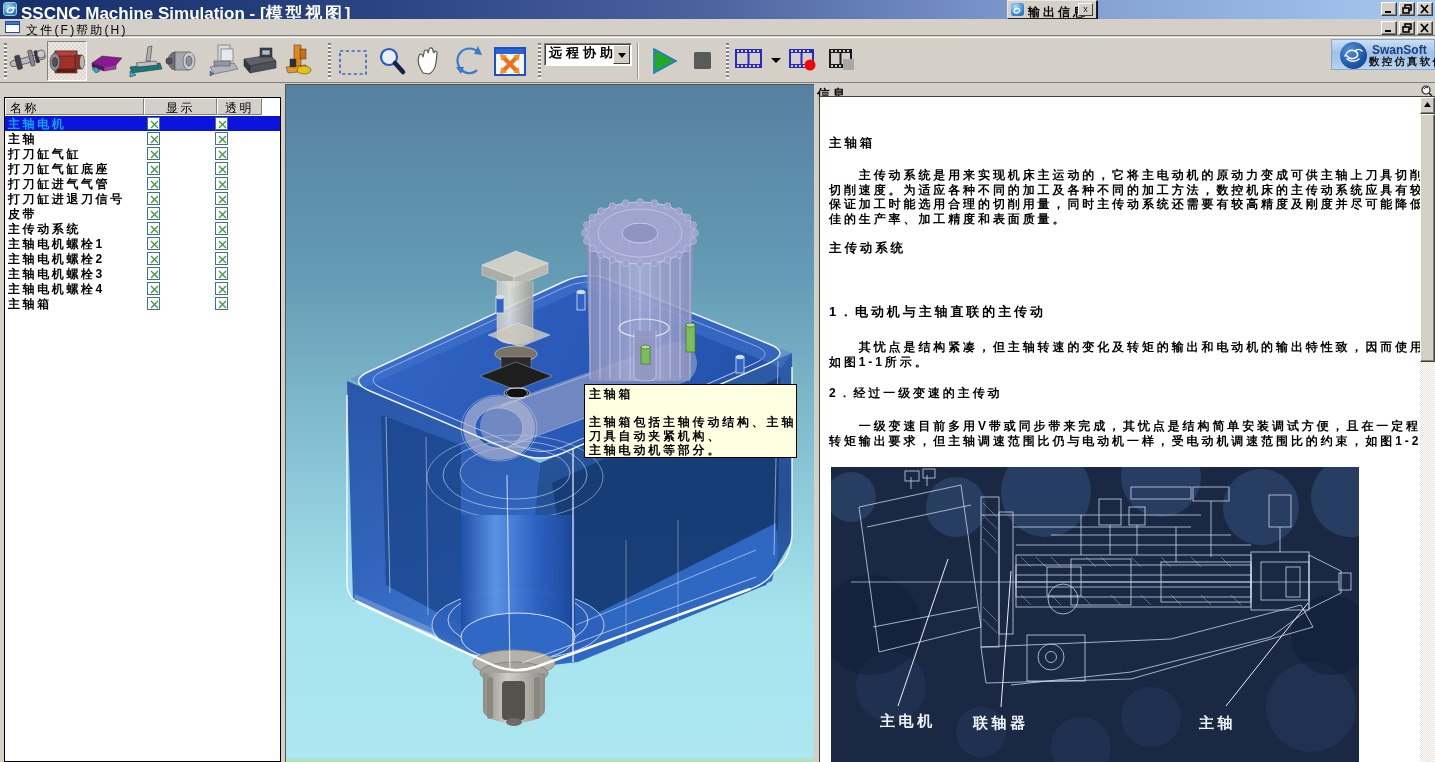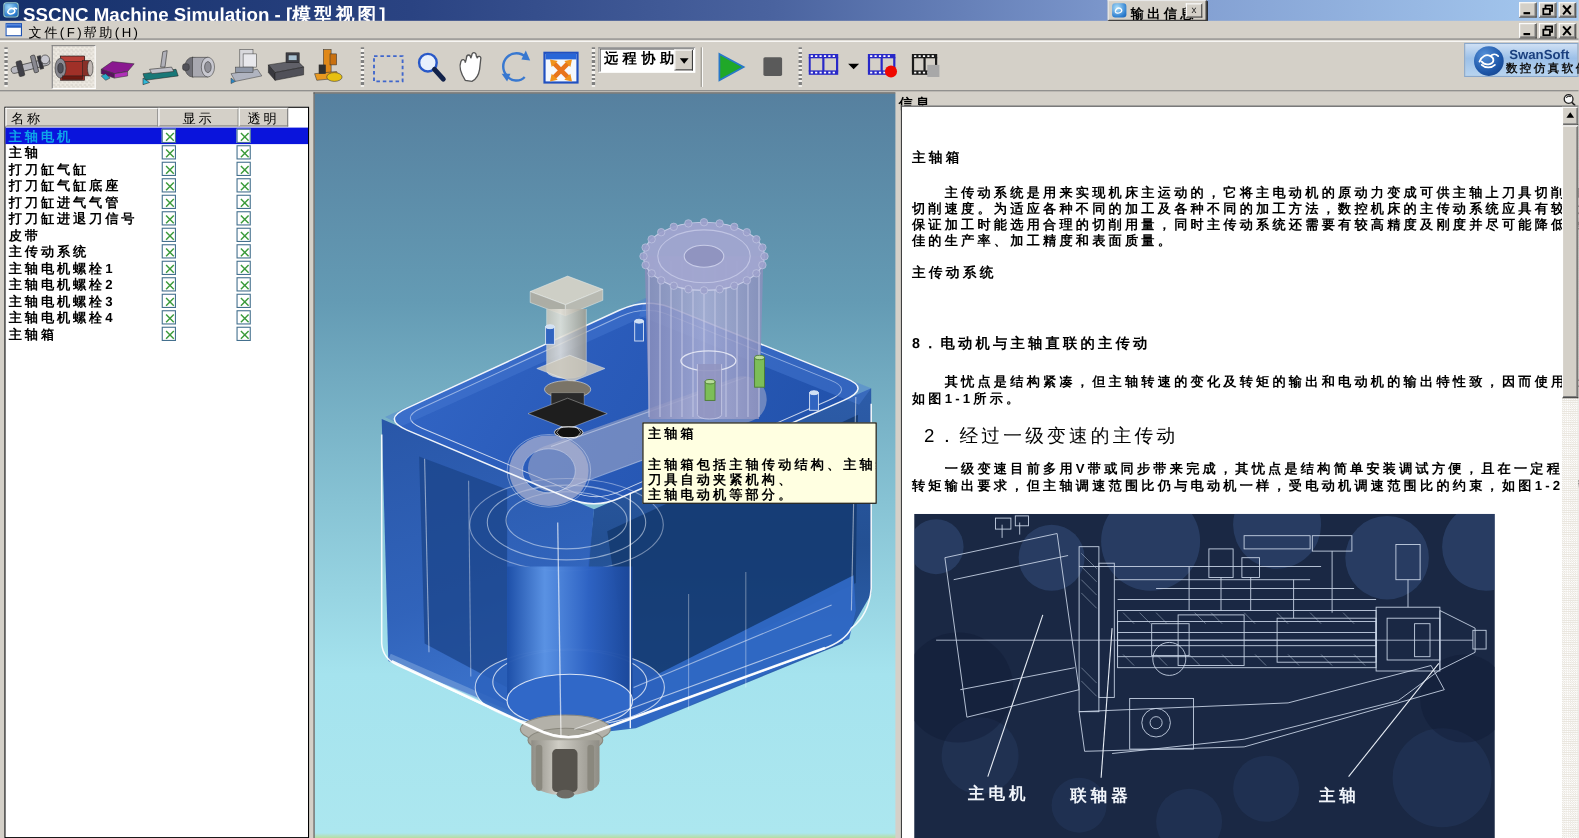--- a/index.html
+++ b/index.html
@@ -666,23 +666,23 @@
  <div id="rphead">信息</div>
  <svg class="pin" width="12" height="12" viewBox="0 0 12 12">
       <circle cx="5" cy="5" r="4" fill="#f8f8f8" stroke="#222" stroke-width="1.2"></circle>
       <path d="M3 4 A2.5 2.5 0 0 1 7 3" fill="none" stroke="#222" stroke-width="1"></path>
       <path d="M8 8 L11 11" stroke="#222" stroke-width="1.5"></path>
     </svg>
  <div id="rpbox">
   <div style="position:absolute;left:9px;top:38px;font-weight:bold;font-size:12.5px;letter-spacing:2.9px">主轴箱</div>
   <div style="position:absolute;left:9px;top:71px;font-size:12px;line-height:14.6px;white-space:nowrap;letter-spacing:2.9px;font-weight:600">　　主传动系统是用来实现机床主运动的，它将主电动机的原动力变成可供主轴上刀具切削加工的切削力矩和<br>切削速度。为适应各种不同的加工及各种不同的加工方法，数控机床的主传动系统应具有较大的调速范围，以<br>保证加工时能选用合理的切削用量，同时主传动系统还需要有较高精度及刚度并尽可能降低噪声，从而获得最<br>佳的生产率、加工精度和表面质量。</div>
   <div style="position:absolute;left:9px;top:143px;font-weight:bold;font-size:12.5px;letter-spacing:2.9px">主传动系统</div>
-  <div style="position:absolute;left:9px;top:206px;font-weight:bold;font-size:13px;letter-spacing:2.9px">8．电动机与主轴直联的主传动</div>
+  <div style="position:absolute;left:9px;top:206px;font-weight:bold;font-size:13px;letter-spacing:2.9px">1．电动机与主轴直联的主传动</div>
   <div style="position:absolute;left:9px;top:243px;font-size:12px;line-height:14.6px;white-space:nowrap;letter-spacing:2.9px;font-weight:600">　　其忧点是结构紧凑，但主轴转速的变化及转矩的输出和电动机的输出特性致，因而使用上受到一定限制，<br>如图1-1所示。</div>
-  <div style="position:absolute;left:20px;top:288px;font-weight:normal;font-size:17px;letter-spacing:2.9px">2．经过一级变速的主传动</div>
+  <div style="position:absolute;left:9px;top:288px;font-weight:bold;font-size:12px;letter-spacing:2.9px">2．经过一级变速的主传动</div>
   <div style="position:absolute;left:9px;top:322px;font-size:12px;line-height:14.6px;white-space:nowrap;letter-spacing:2.9px;font-weight:600">　　一级变速目前多用V带或同步带来完成，其忧点是结构简单安装调试方便，且在一定程度上能够满足转速与<br>转矩输出要求，但主轴调速范围比仍与电动机一样，受电动机调速范围比的约束，如图1-2,所示。</div>
   <div id="rimg">
    <svg width="528" height="296" viewBox="0 0 528 296">
     <rect width="528" height="296" fill="#1a2844"></rect>
     <g opacity="0.42" fill="#3c5a8c">
             <circle cx="215" cy="25" r="45"></circle>
             <circle cx="330" cy="10" r="40"></circle>
             <circle cx="430" cy="40" r="38"></circle>
             <circle cx="125" cy="40" r="30"></circle>
             <circle cx="20" cy="30" r="25"></circle>

